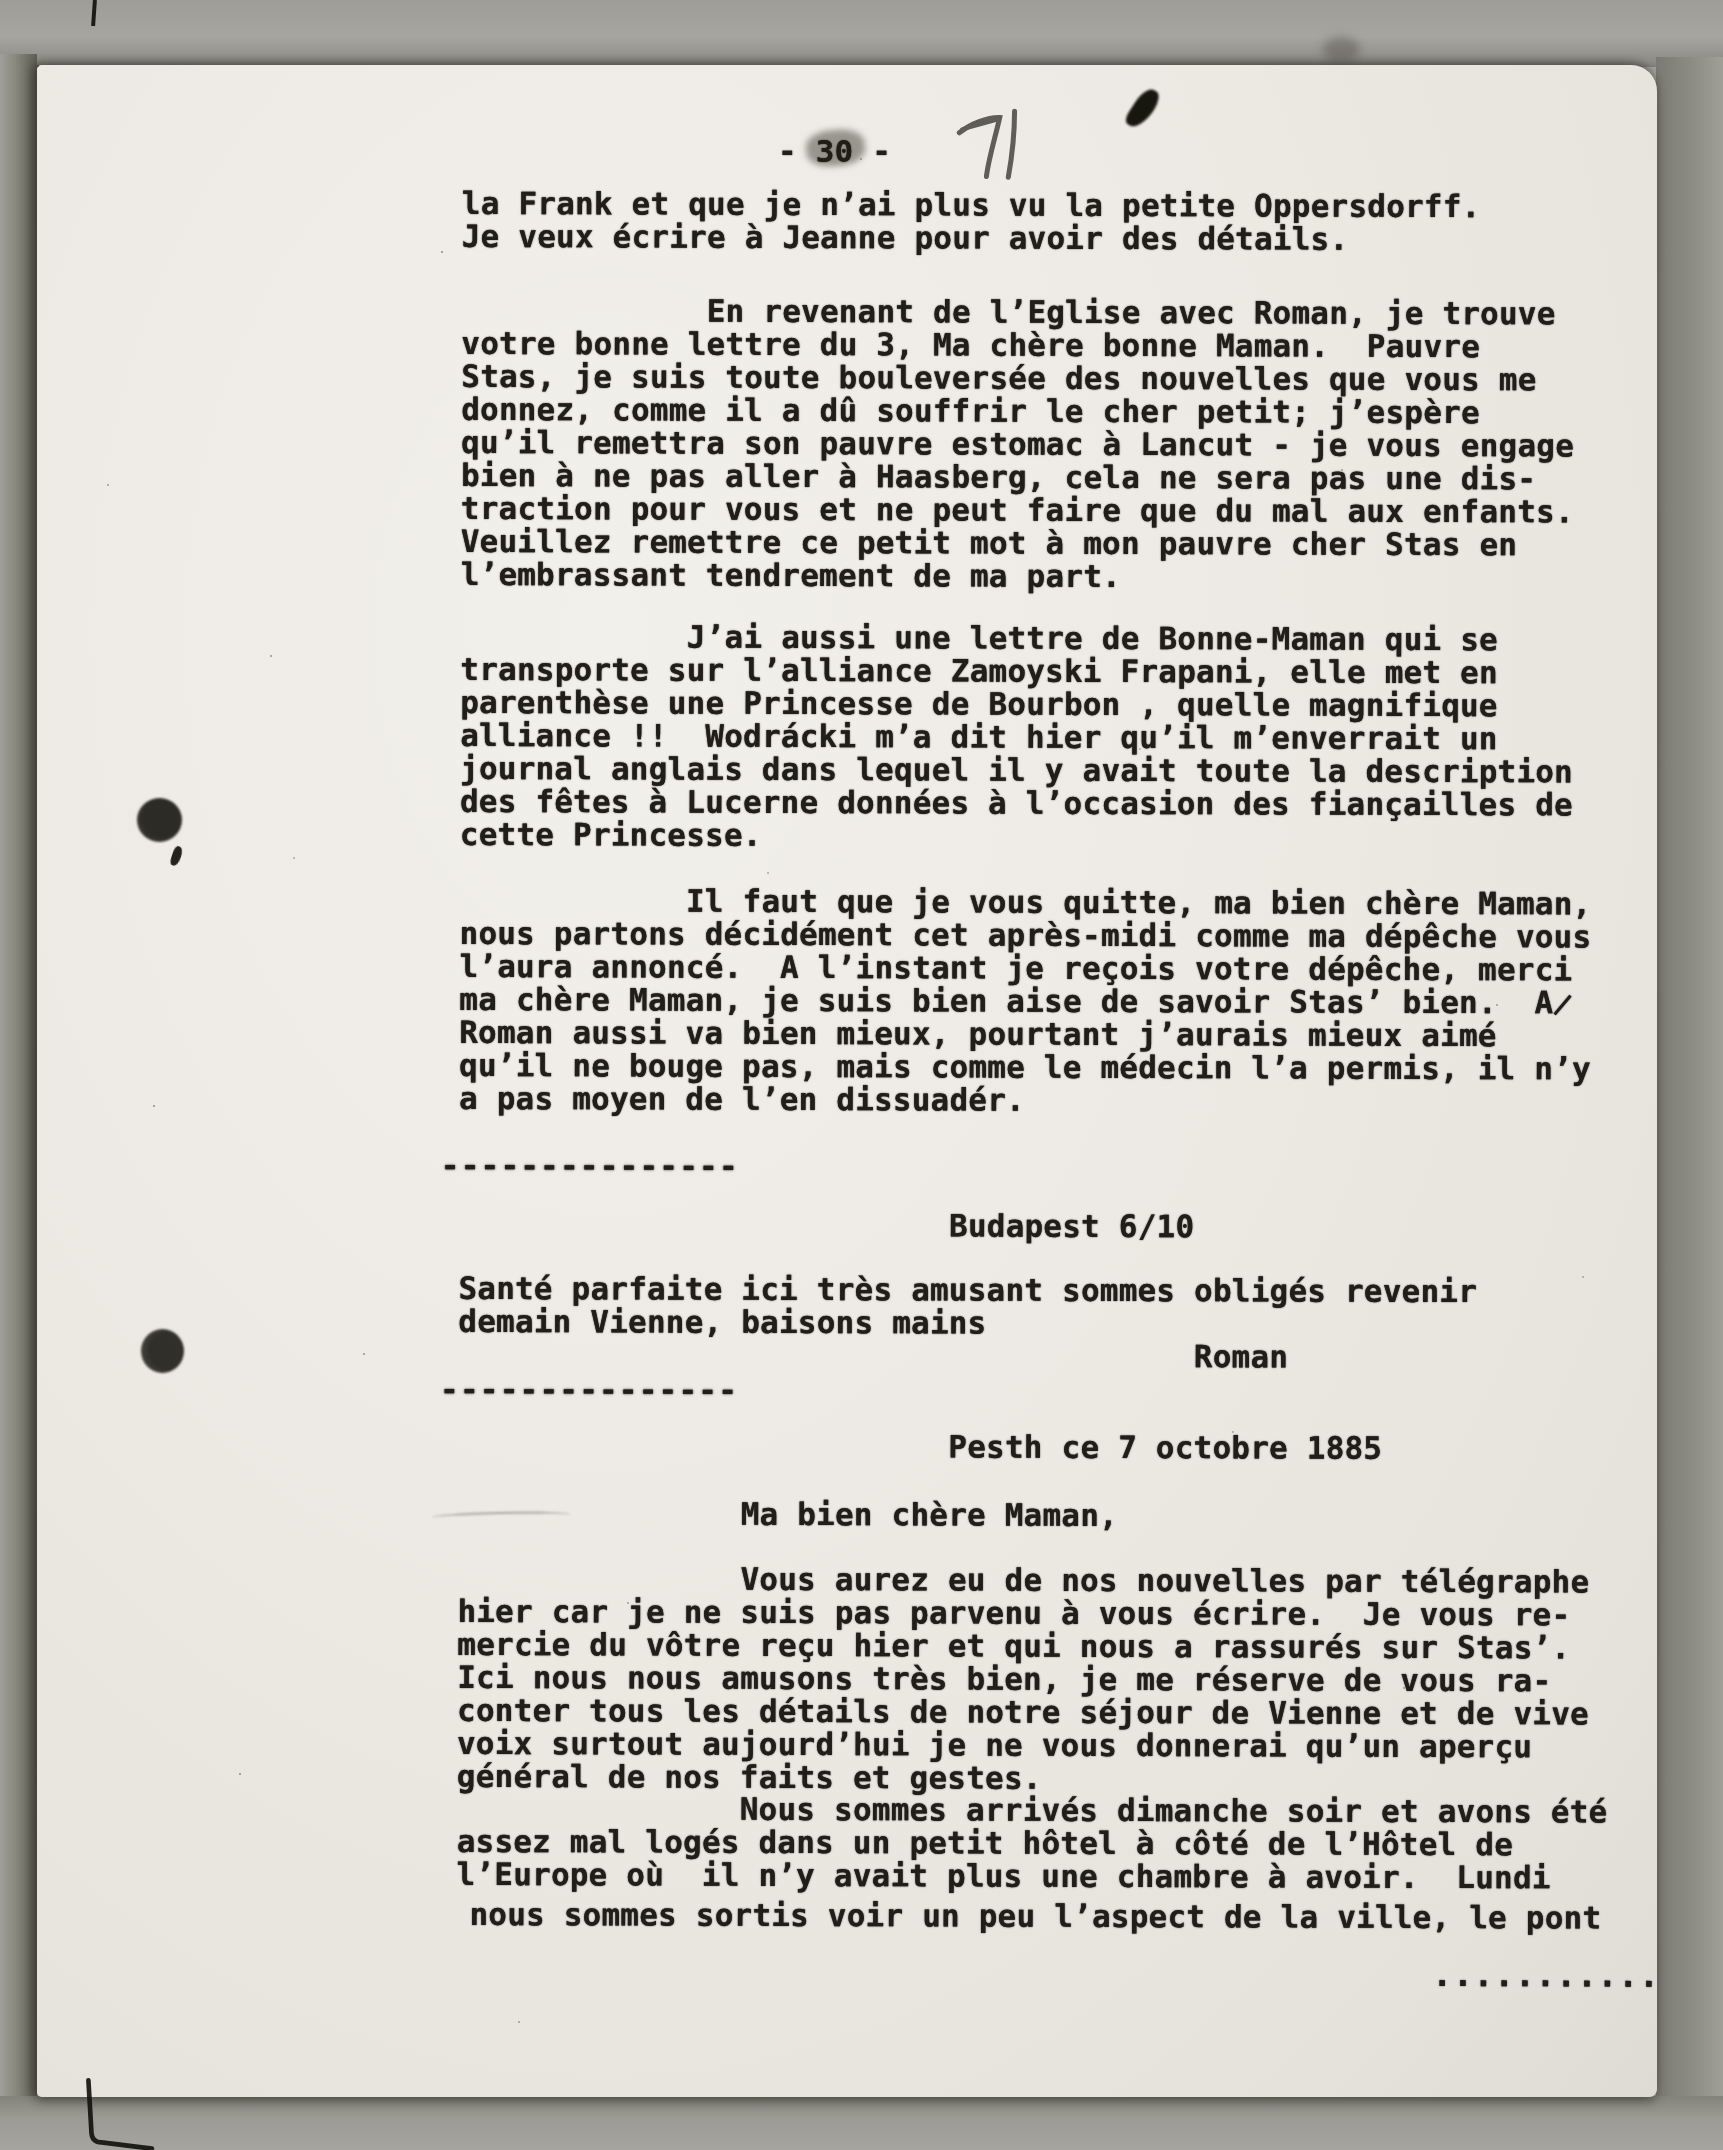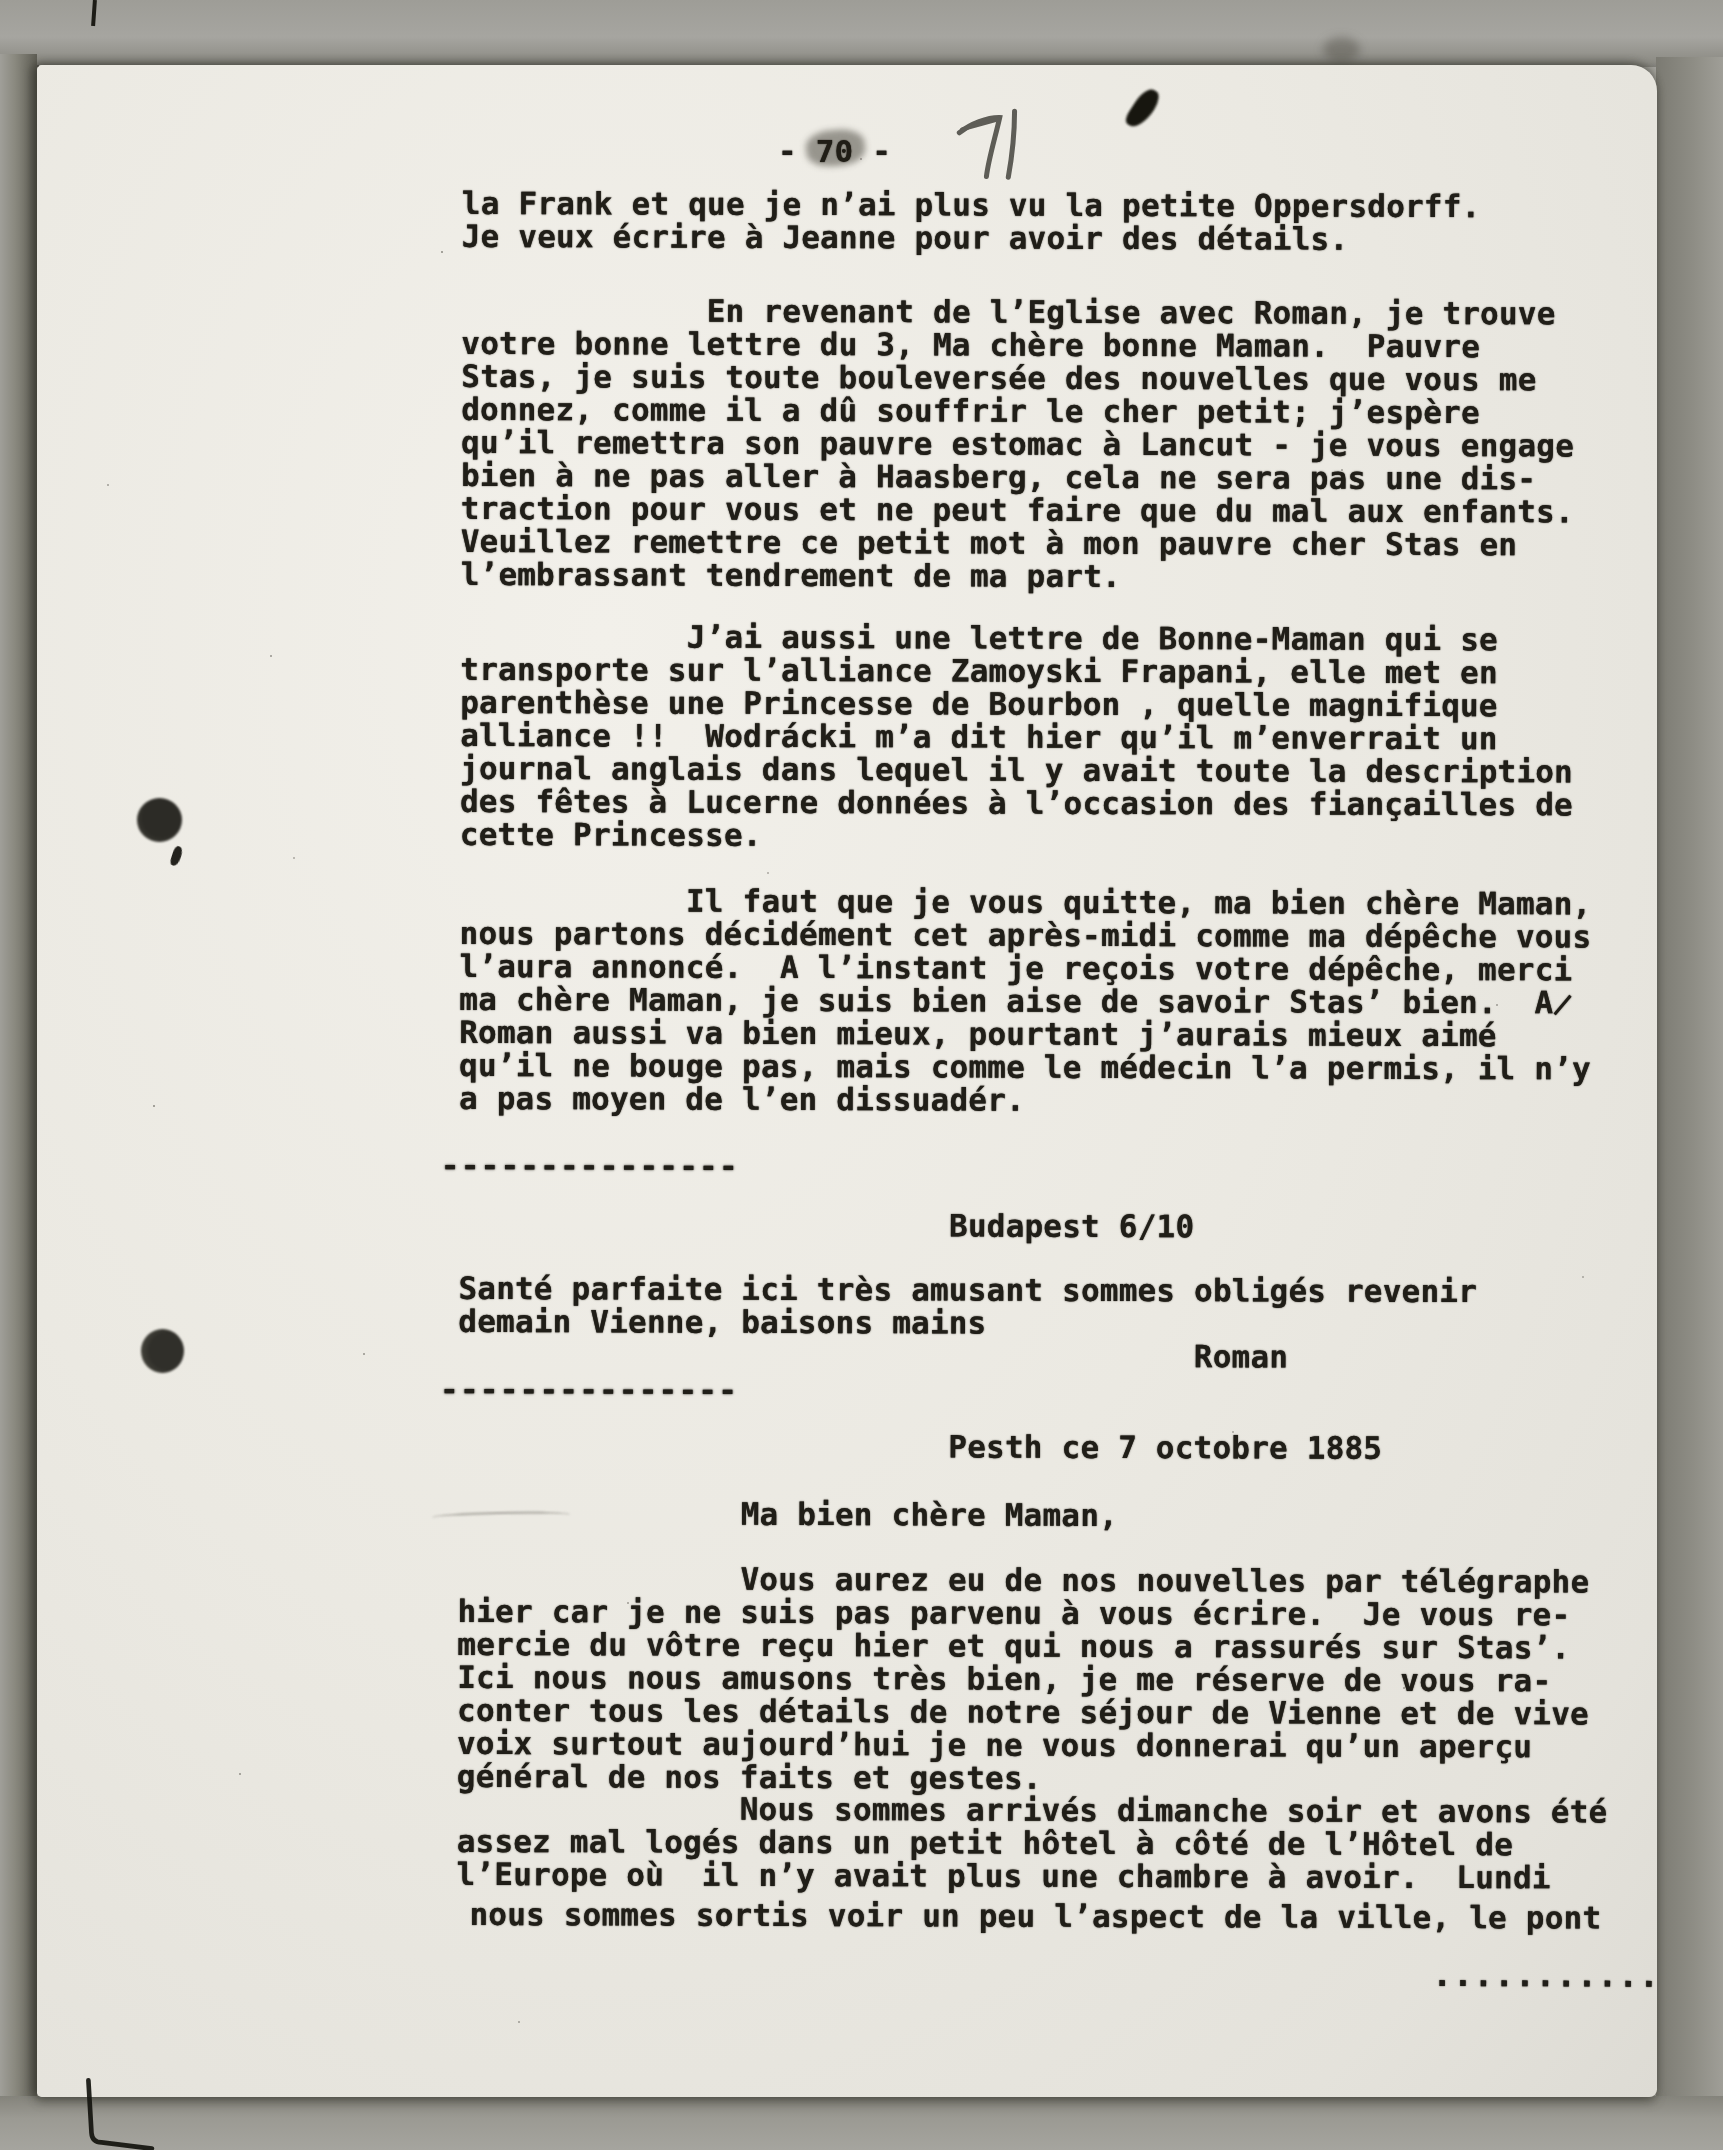--- a/index.html
+++ b/index.html
@@ -87,21 +87,21 @@
   <div class="specks"></div>
 </div>
 
 <div class="hole hole-1"></div>
 <div class="hole-1-tail"></div>
 <div class="hole hole-2"></div>
 
 <div class="ink-blob"></div>
 <div class="pencil-squiggle"></div>
 
-<div class="header-line tline">- 70 -</div>
+<div class="header-line tline">- 30 -</div>
 <div class="overstrike-smudge"></div>
 
 <svg class="hand-svg" style="left:956px;top:102px;transform:rotate(-6deg);opacity:.82;" width="93" height="85" viewBox="0 0 120 110" aria-label="71">
   <path d="M6 34 C22 24, 44 18, 60 20 C52 44, 40 72, 35 94" stroke="#3f3e38" stroke-width="6.5" fill="none" stroke-linecap="round"></path>
   <path d="M10 30 L58 22" stroke="#3f3e38" stroke-width="5" fill="none" stroke-linecap="round"></path>
   <path d="M80 14 C77 42, 70 74, 63 98" stroke="#3f3e38" stroke-width="6.5" fill="none" stroke-linecap="round"></path>
 </svg>
 
 <svg class="hand-svg" style="left:76px;top:2071px;" width="93" height="80" viewBox="0 0 120 103">
   <path d="M16 12 L20 80 Q21 92 33 92 L98 100" stroke="#14130e" stroke-width="6" fill="none" stroke-linecap="round" opacity=".92"></path>

